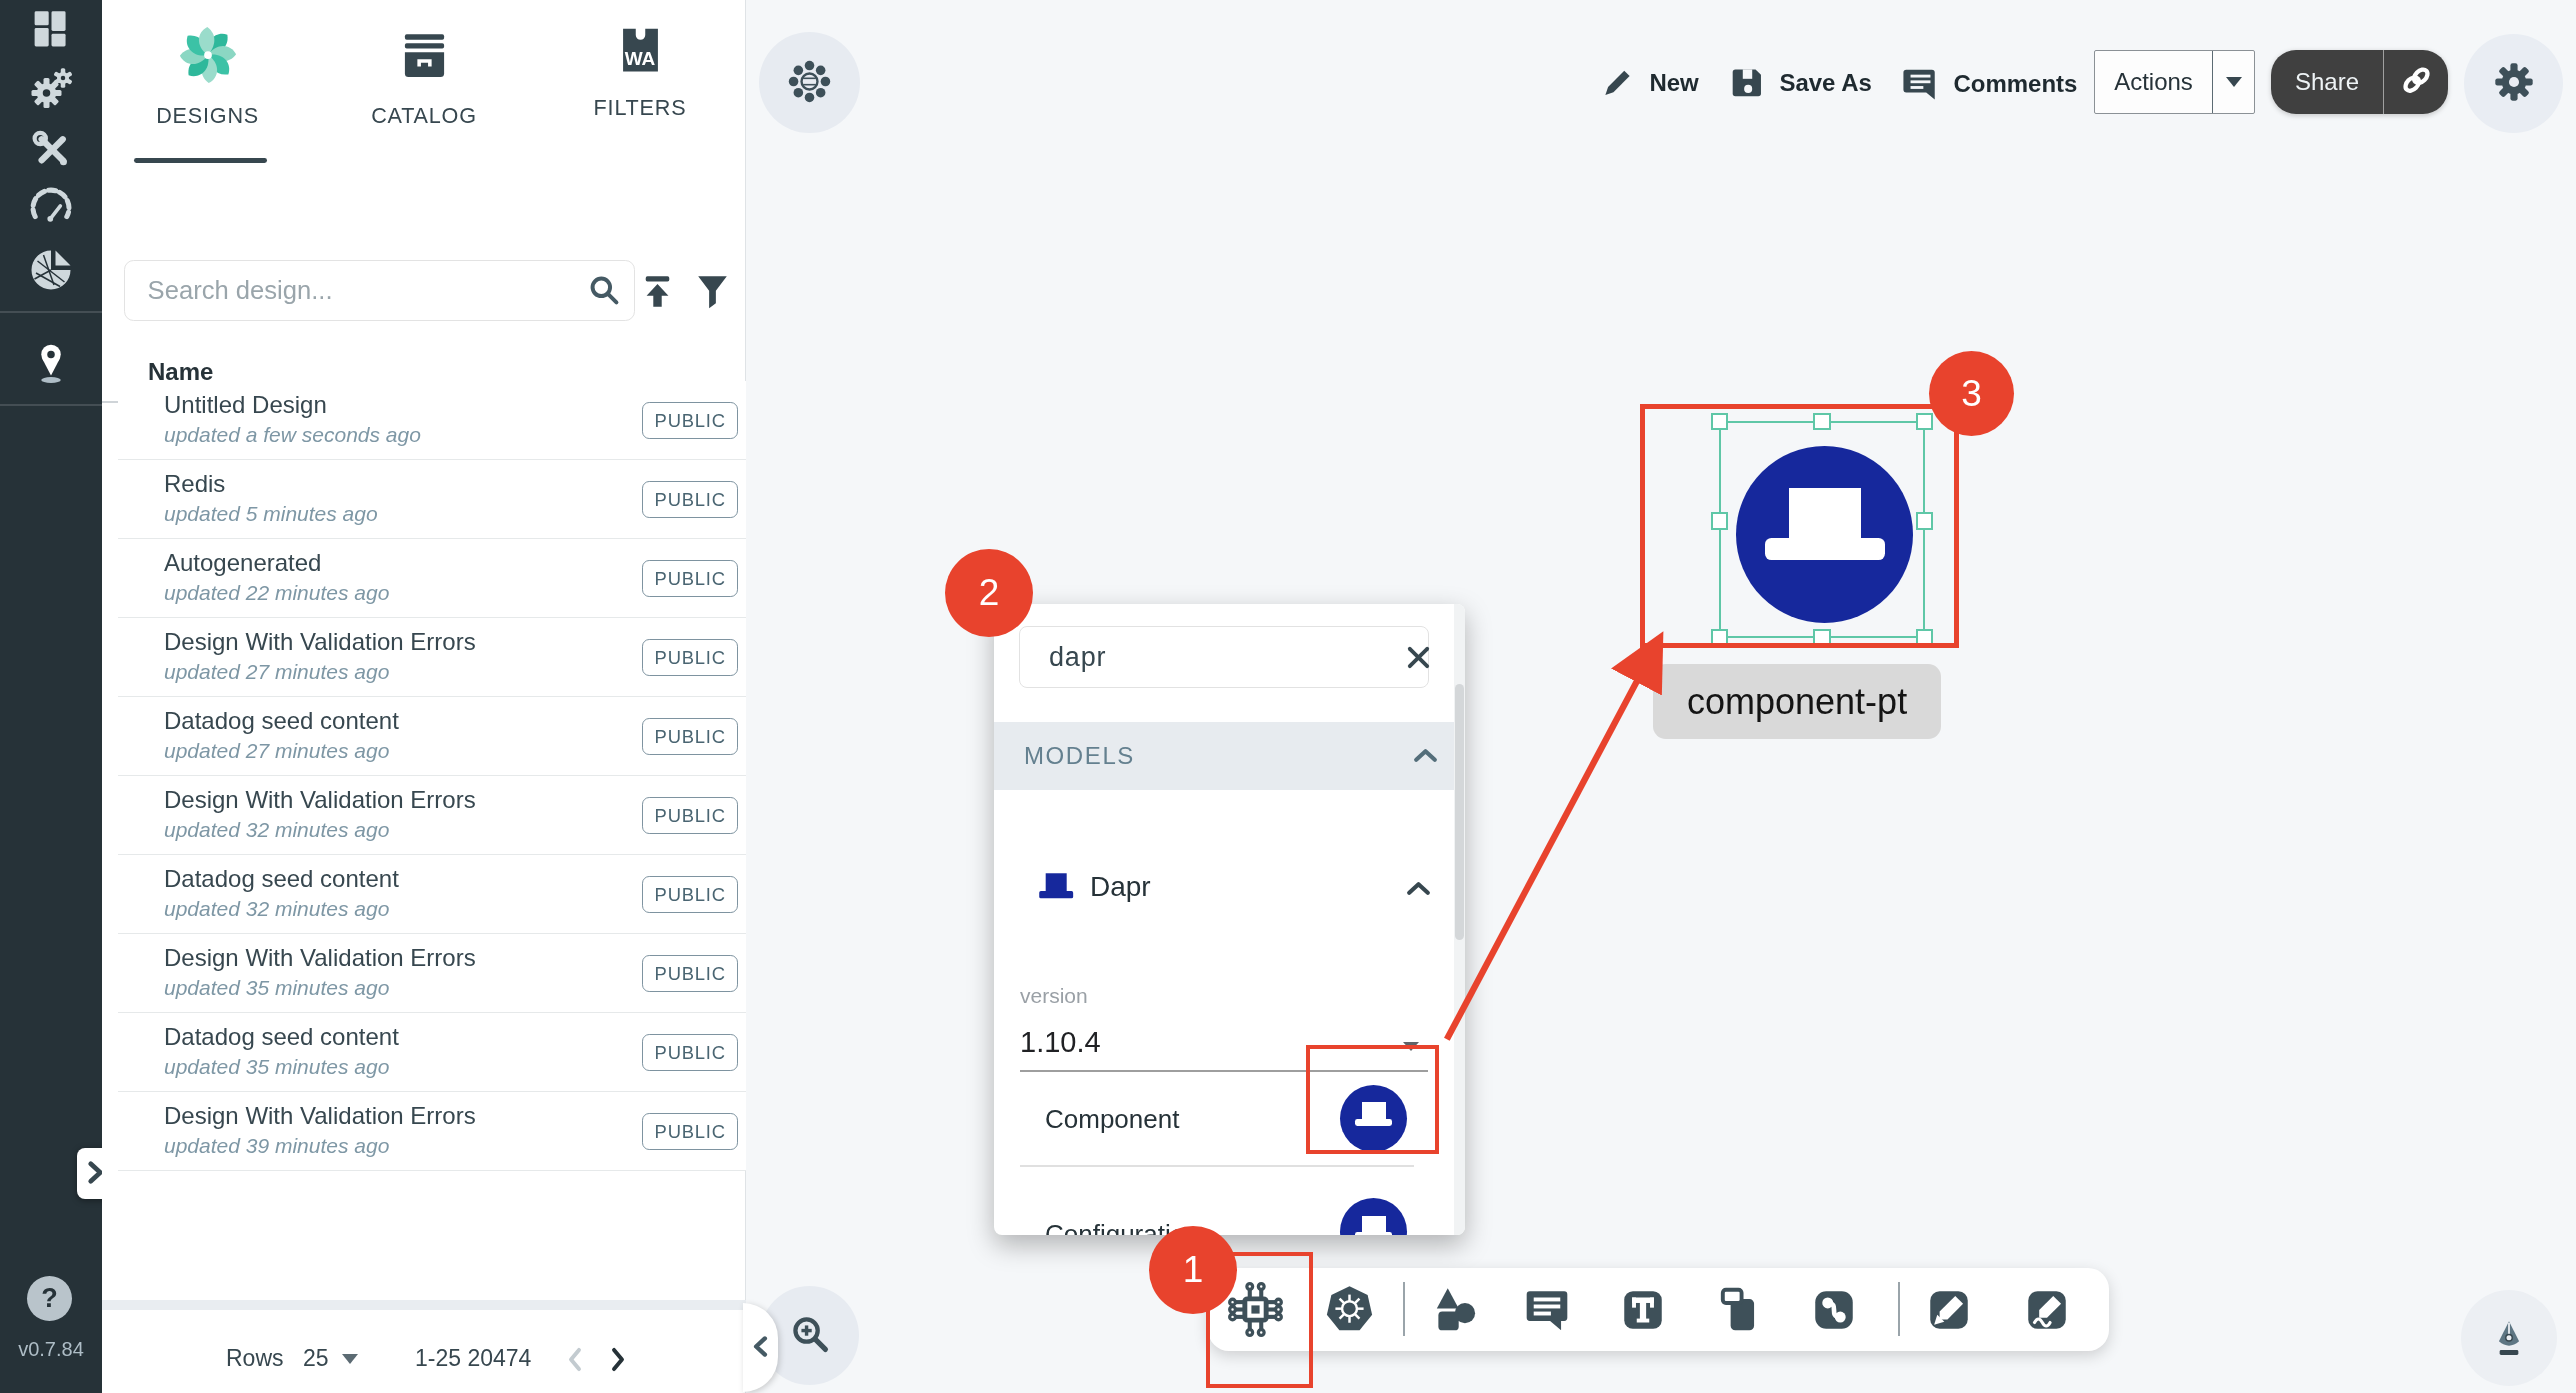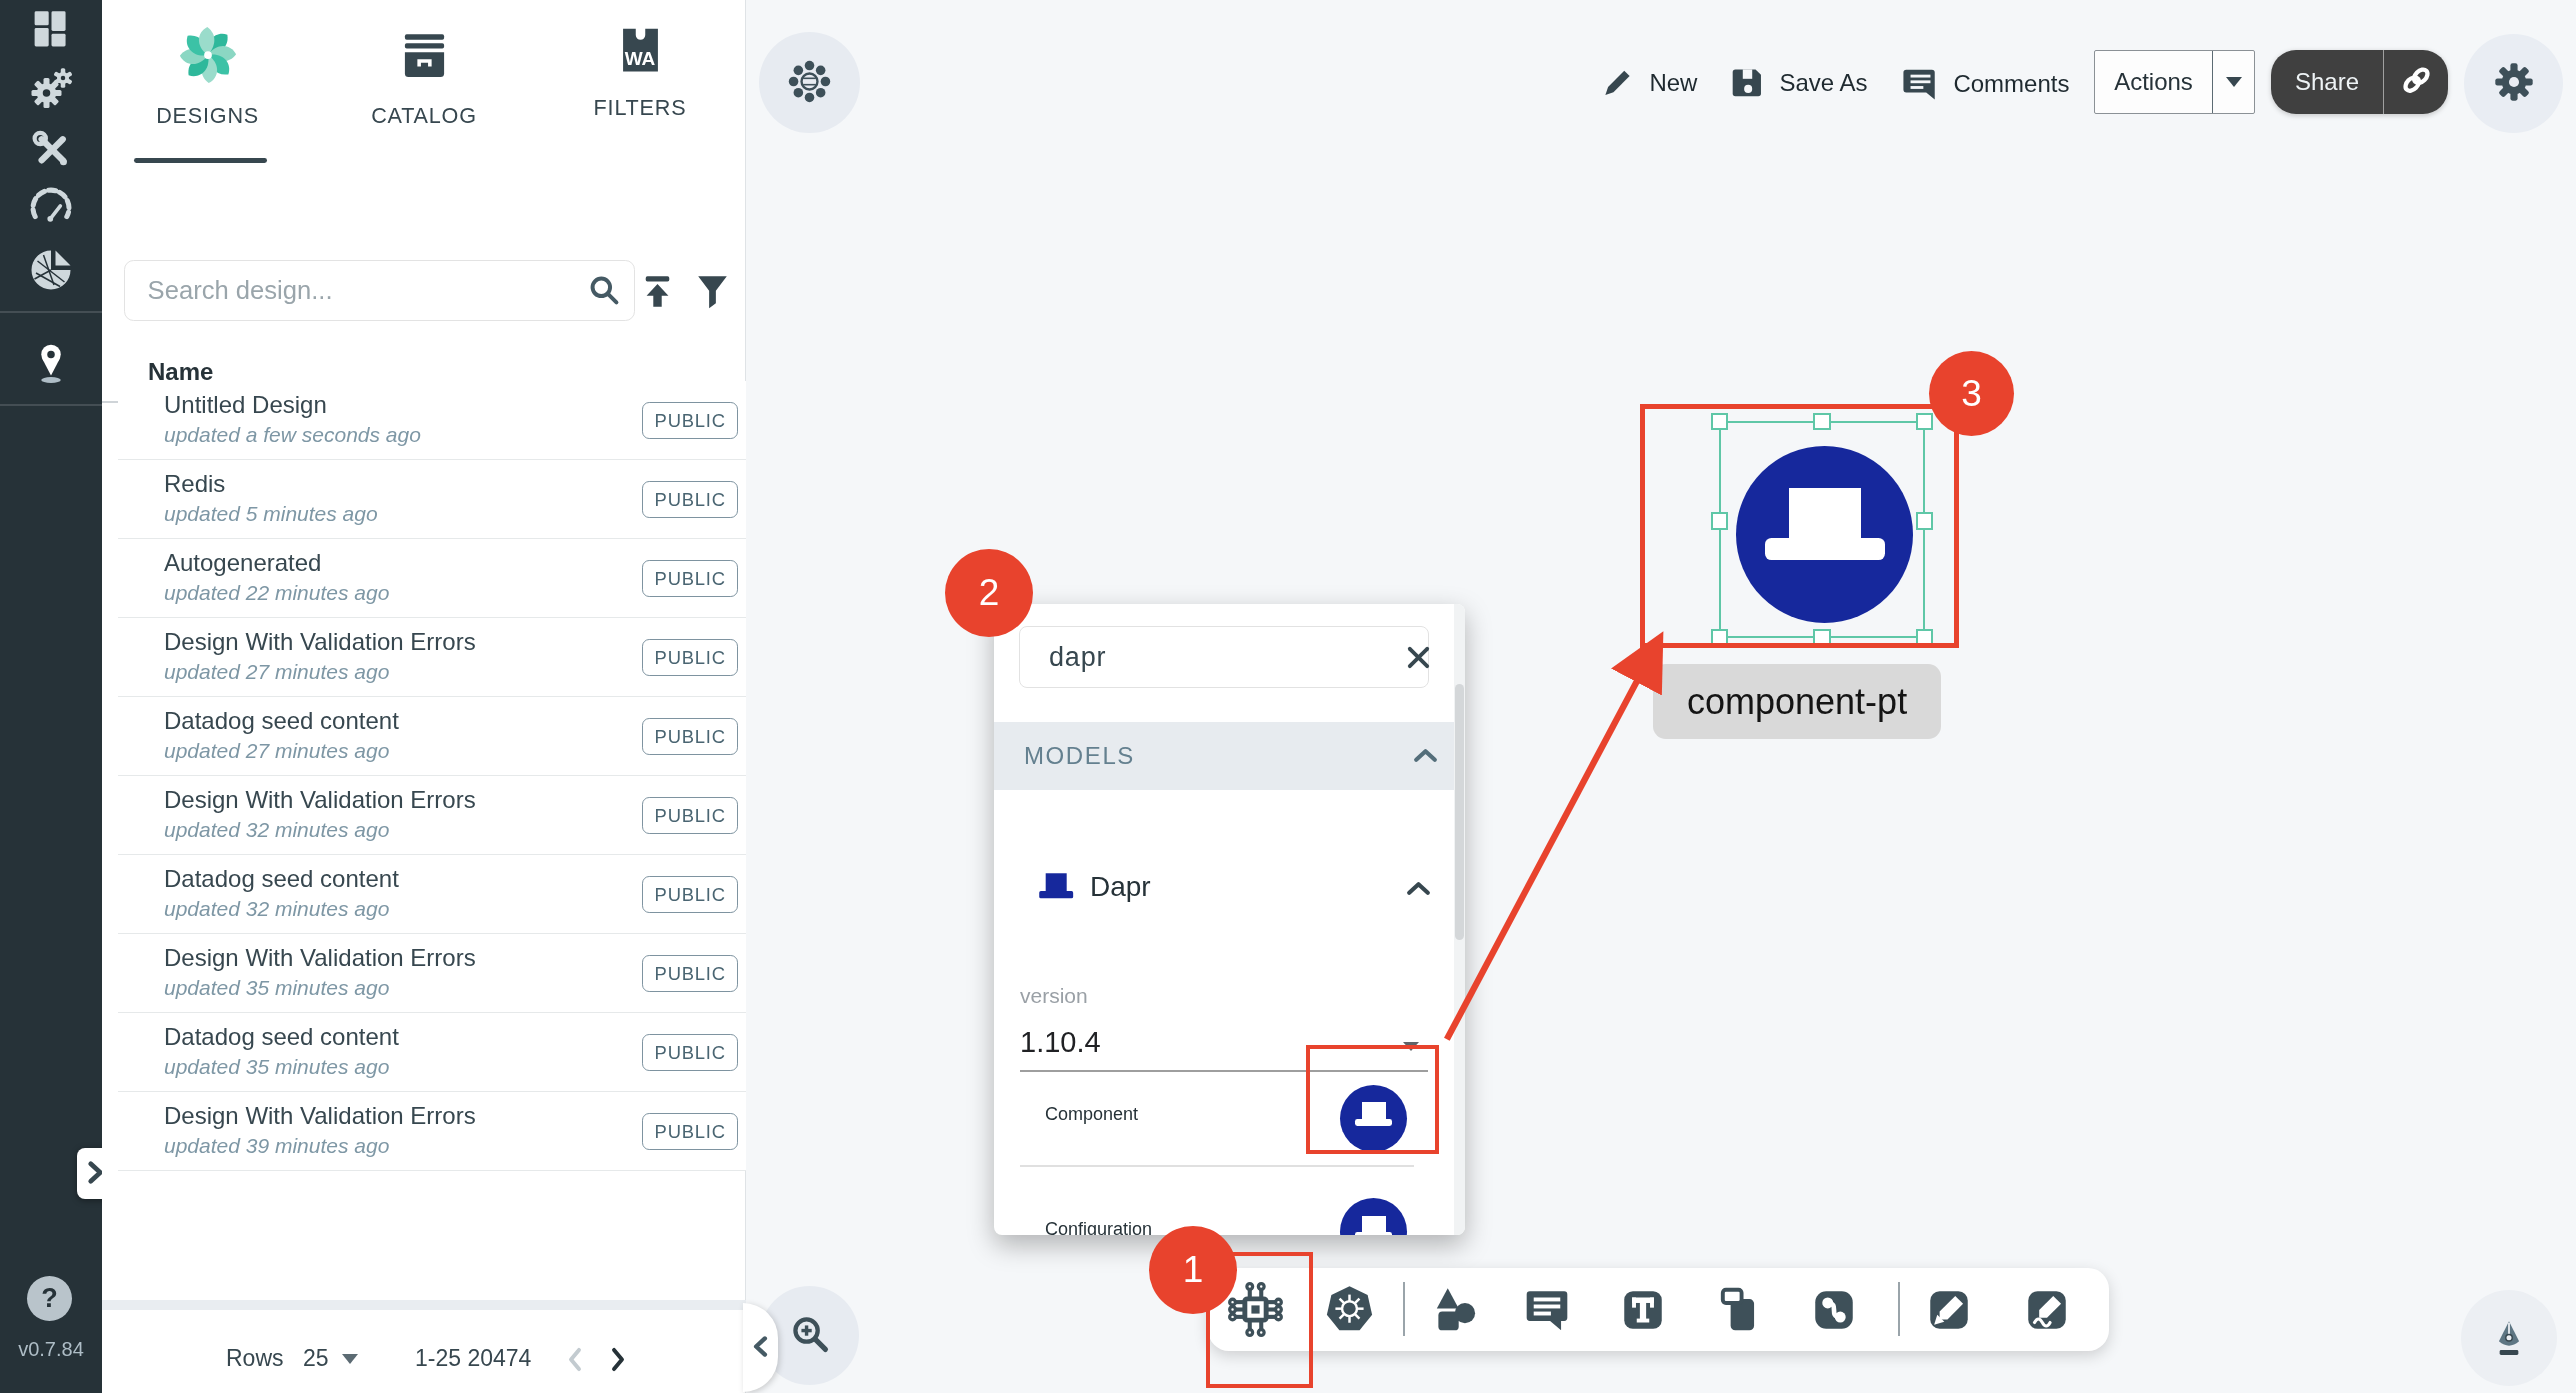--- a/index.html
+++ b/index.html
@@ -35,40 +35,40 @@
   .drow-name{position:absolute;left:46px;top:9.6px;font-size:24px;color:#37474f;}
   .drow-sub{position:absolute;left:46px;top:42px;font-size:21px;font-style:italic;color:#7e97a5;}
   .drow-badge{position:absolute;right:24px;top:21px;height:37px;padding:0 11.2px;border:1.6px solid #7e93a0;border-radius:7.2px;
        font-size:18.4px;letter-spacing:0.8px;color:#4a6572;display:flex;align-items:center;box-sizing:border-box;}
   .foot-strip{left:0;top:1300px;width:644px;height:9.6px;background:#e9edf1;}
   .pag{top:1345px;font-size:23px;color:#37474f;}
   .caret-down{width:0;height:0;border-left:8.8px solid transparent;border-right:8.8px solid transparent;border-top:10.4px solid #5c6b73;}
   
   .canvas{left:746px;top:0;width:1830px;height:1393px;background:#f5f7f9;}
   .circle-btn{border-radius:50%;display:flex;align-items:center;justify-content:center;cursor:pointer;}
-  .topbar-item{display:flex;align-items:center;gap:14.4px;cursor:pointer;}
+  .topbar-item{display:flex;align-items:center;gap:14.4px;cursor:pointer;font-weight:bold;}
   .topbar-label{font-size:24px;color:#1f2a30;}
   .actions-btn{left:2094px;top:50px;width:161px;height:64px;border:1.6px solid #8b9196;border-radius:2px;background:#fdfdfd;
        box-sizing:border-box;display:flex;cursor:pointer;}
   .actions-main{width:117px;display:flex;align-items:center;justify-content:center;font-size:24px;color:#263238;}
   .actions-arrow{flex:1;border-left:1.6px solid #5c6b73;display:flex;align-items:center;justify-content:center;}
   .share-btn{left:2271px;top:50px;width:177px;height:64px;border-radius:25px;background:#404040;display:flex;cursor:pointer;
        box-shadow:0 1.6px 4.8px rgba(0,0,0,.18);}
   .share-main{width:112px;display:flex;align-items:center;justify-content:center;font-size:24px;color:#eef3f5;}
   .share-link{flex:1;border-left:1.6px solid rgba(255,255,255,.5);display:flex;align-items:center;justify-content:center;}
   
   .popup{left:994px;top:604px;width:471px;height:631px;background:#fff;border-radius:8px;
        box-shadow:0 9.6px 27px rgba(0,0,0,.28);overflow:hidden;}
   .p-search{position:absolute;left:25px;top:22.4px;width:410px;height:62px;border:1.6px solid #e2e2e2;border-radius:8px;
        box-sizing:border-box;display:flex;align-items:center;background:#fff;}
   .p-search input{border:none;outline:none;flex:1;margin-left:27px;font-size:27px;letter-spacing:0.8px;color:#37474f;
        font-family:"Liberation Sans",sans-serif;background:transparent;}
   .p-band{position:absolute;left:0;top:118px;width:471px;height:68px;background:#e7ebef;display:flex;align-items:center;}
   .p-band span{margin-left:30px;font-size:24px;letter-spacing:1.6px;color:#64808f;}
-  .p-row-label{font-size:18px;color:#263238;}
+  .p-row-label{font-size:26px;color:#263238;}
   .p-underline{position:absolute;left:25.6px;top:466px;width:408px;height:1.6px;background:#9e9e9e;}
   .p-divider{position:absolute;left:25.6px;top:561px;width:394px;height:1.6px;background:#e0e0e0;}
   .p-scroll{position:absolute;right:0;top:0;width:11.2px;height:631px;background:#f1f3f4;}
   .p-thumb{position:absolute;right:0.8px;top:80px;width:9.6px;height:256px;background:#d4d7d9;border-radius:4.8px;}
   .blue-circ{border-radius:50%;background:#16289c;position:absolute;}
   
   .btoolbar{left:1207px;top:1268px;width:901px;height:83px;background:#fff;border-radius:21px;
        box-shadow:0 4.8px 14.4px rgba(0,0,0,.16);}
   .bt-icon{position:absolute;top:0;width:73px;height:83px;display:flex;align-items:center;justify-content:center;cursor:pointer;}
   .bt-sep{position:absolute;top:14.4px;width:2.4px;height:54px;background:#9aa4aa;}

